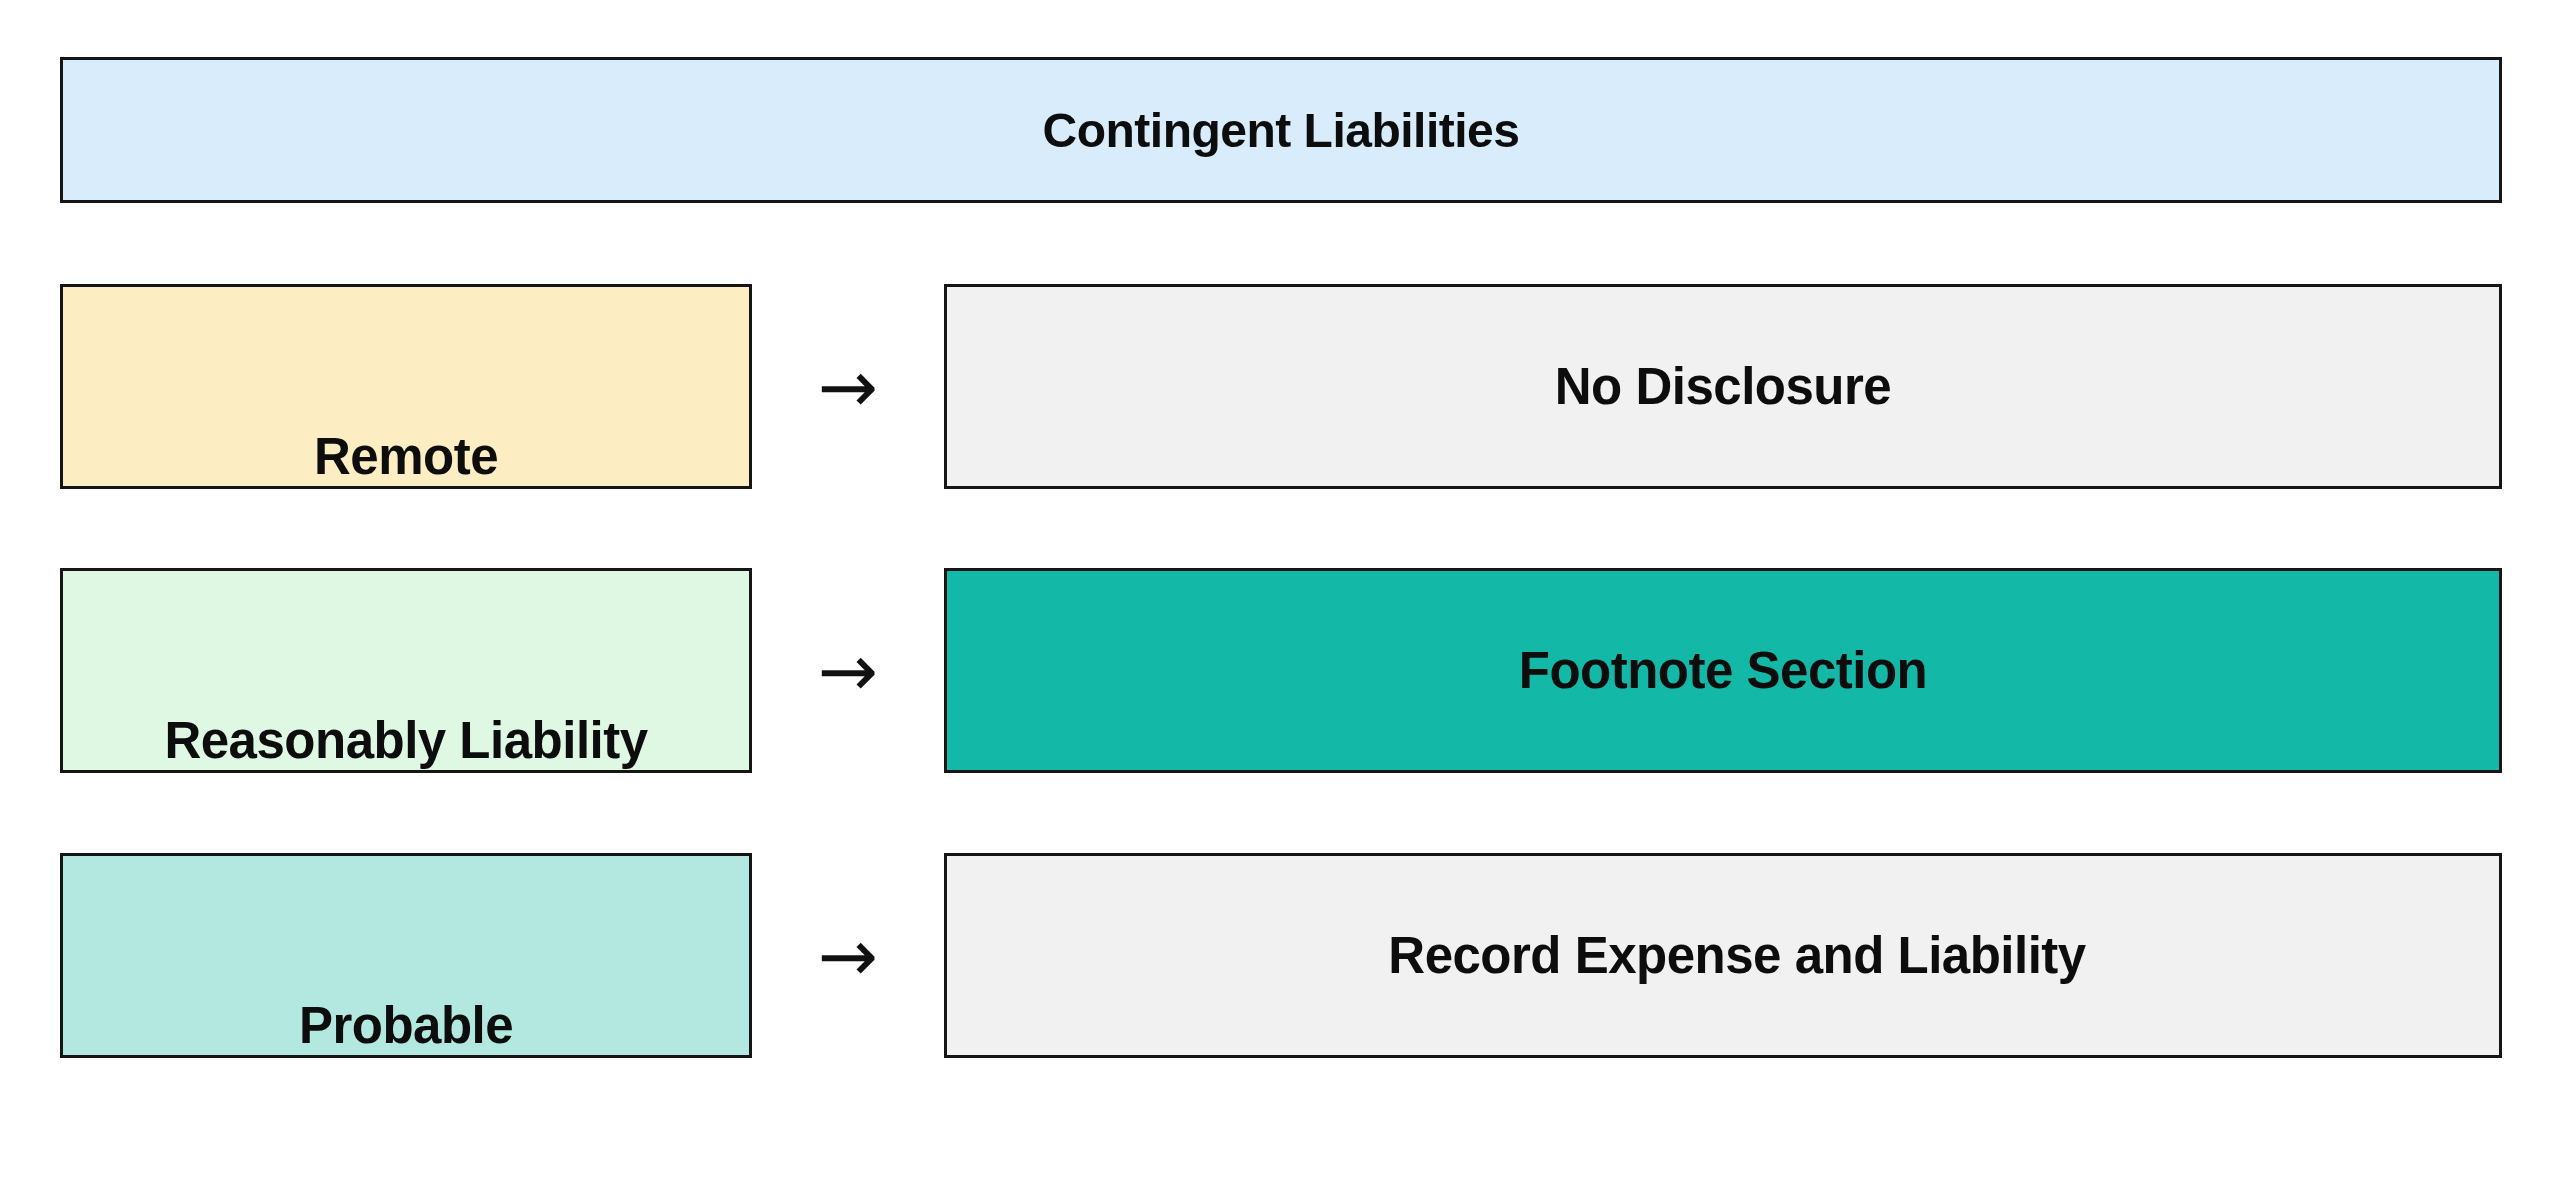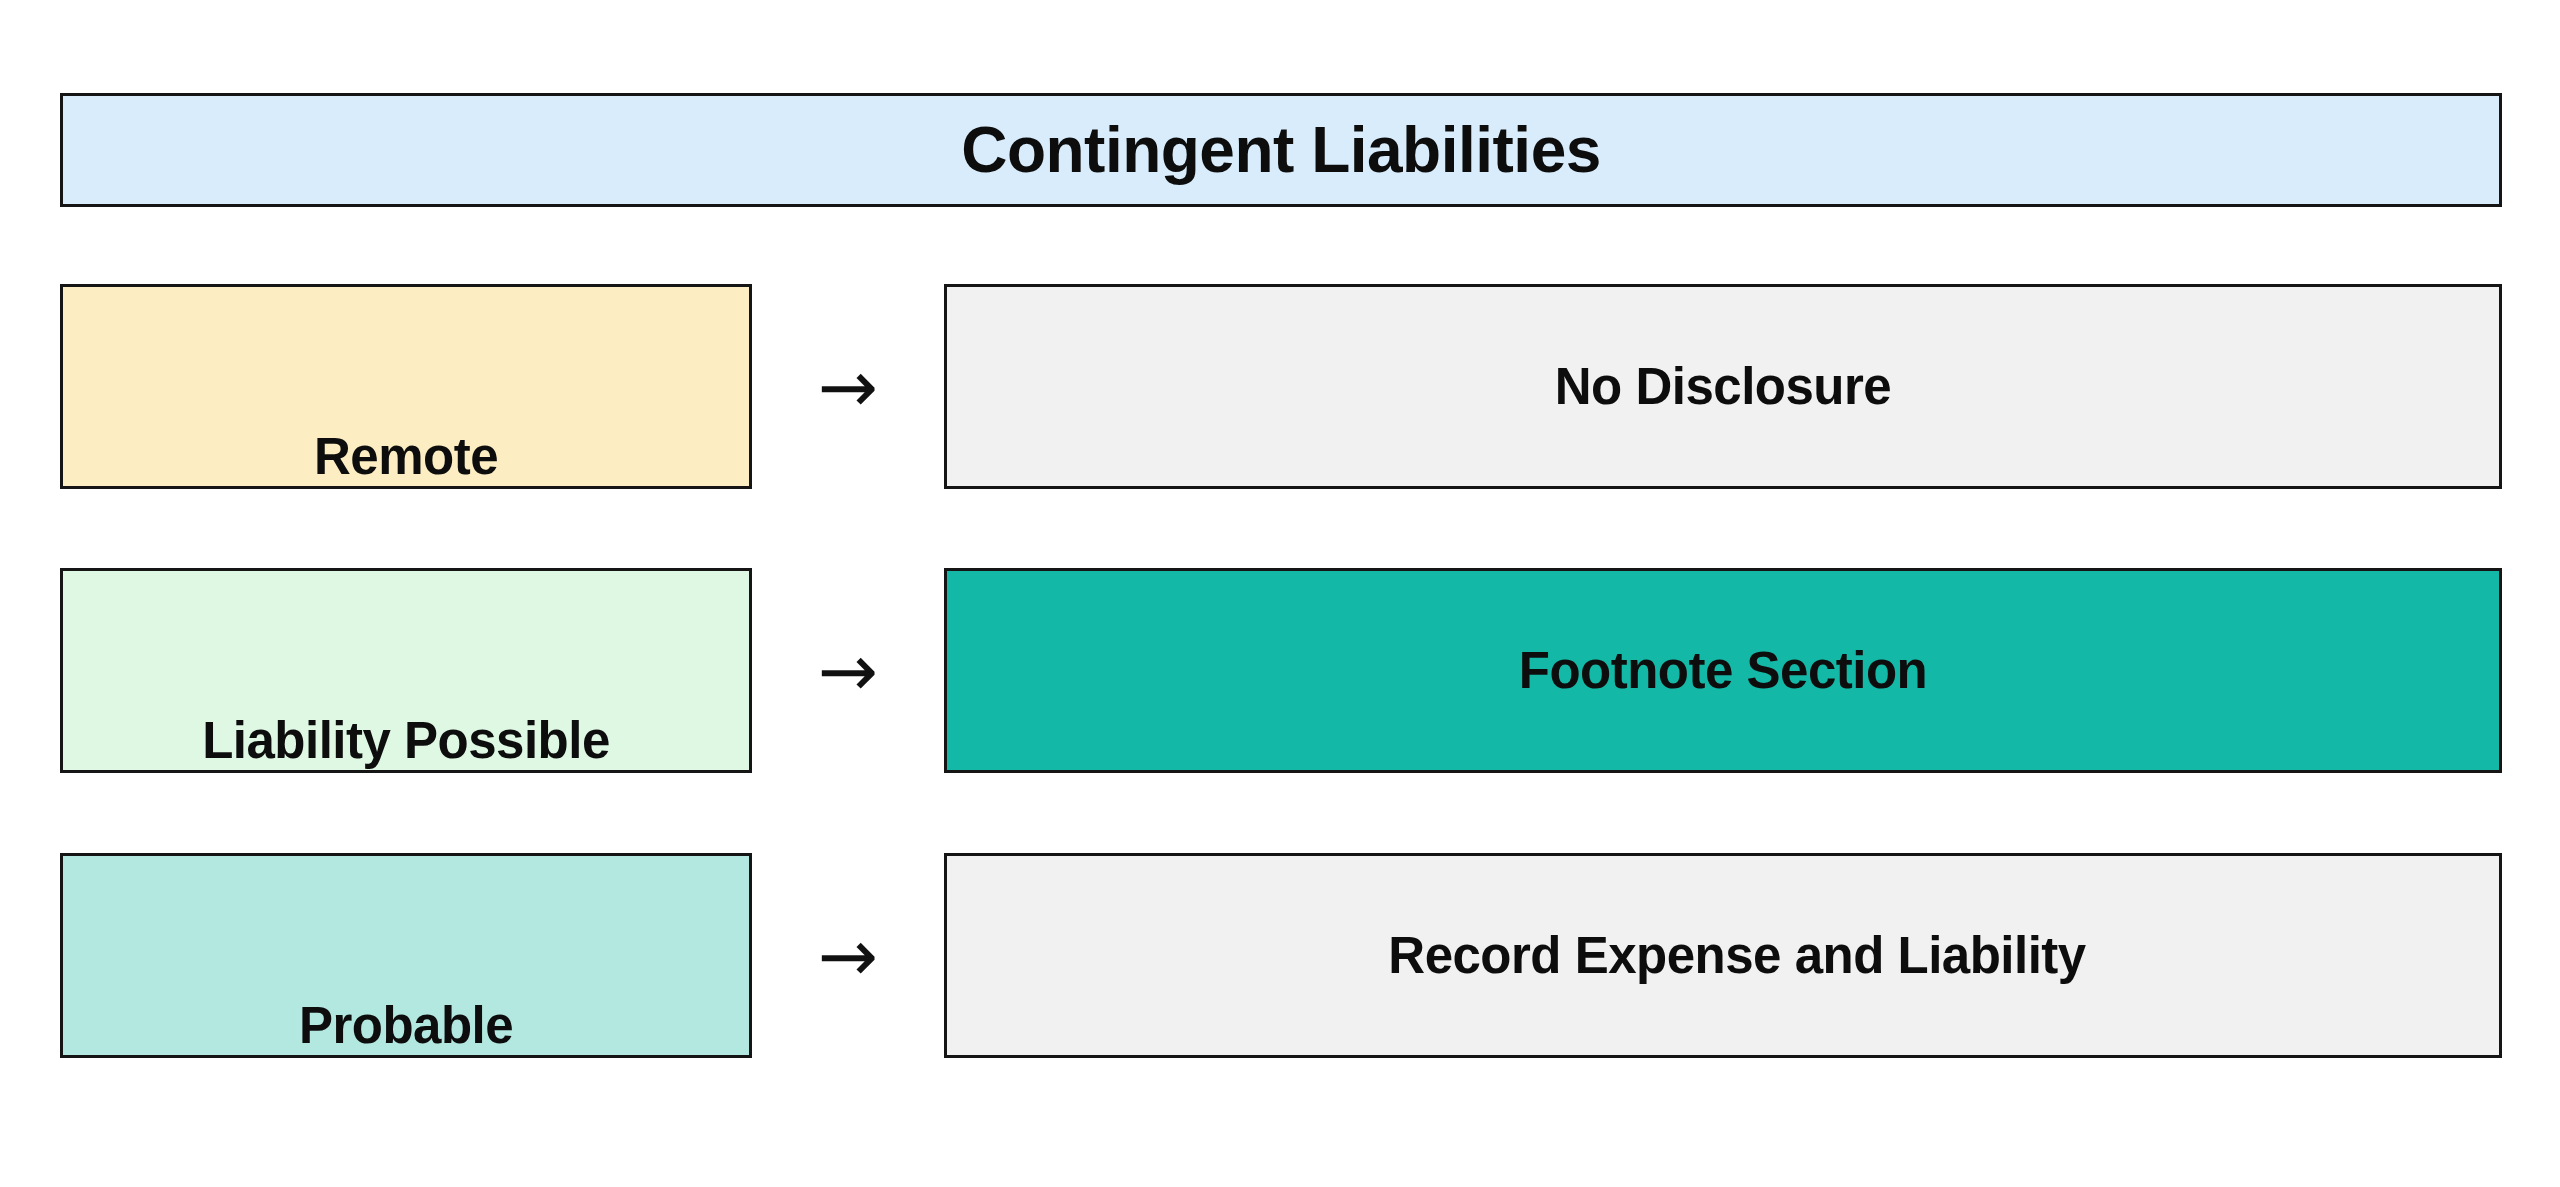--- a/index.html
+++ b/index.html
@@ -24,23 +24,22 @@
     color: #0d0d0d;
     font-weight: 700;
     letter-spacing: -0.5px;
     text-align: center;
   }
   .title-box {
     position: absolute;
     left: 60px;
     top: 57px;
     width: 2442px;
-    height: 114px;
-    font-size: 64px;
-    margin-top: 36px;
+    height: 146px;
+    font-size: 48px;
   }
   .row {
     position: absolute;
     left: 60px;
     width: 2442px;
     height: 205px;
     display: flex;
     align-items: stretch;
   }
   .row-0 { top: 284px; }
@@ -85,21 +84,21 @@
     <div class="arrow-cell">
       <span class="arrow">→</span>
     </div>
     <div class="box outcome-box" style="background: rgb(241, 241, 241);">
       <span>No Disclosure</span>
     </div>
   </div>
 
   <div class="row row-1">
     <div class="box likelihood-box" style="background: rgb(222, 248, 228);">
-      <span>Liability Possible</span>
+      <span>Reasonably Liability</span>
     </div>
     <div class="arrow-cell">
       <span class="arrow">→</span>
     </div>
     <div class="box outcome-box" style="background: #14b8a6;">
       <span>Footnote Section</span>
     </div>
   </div>
 
   <div class="row row-2">

